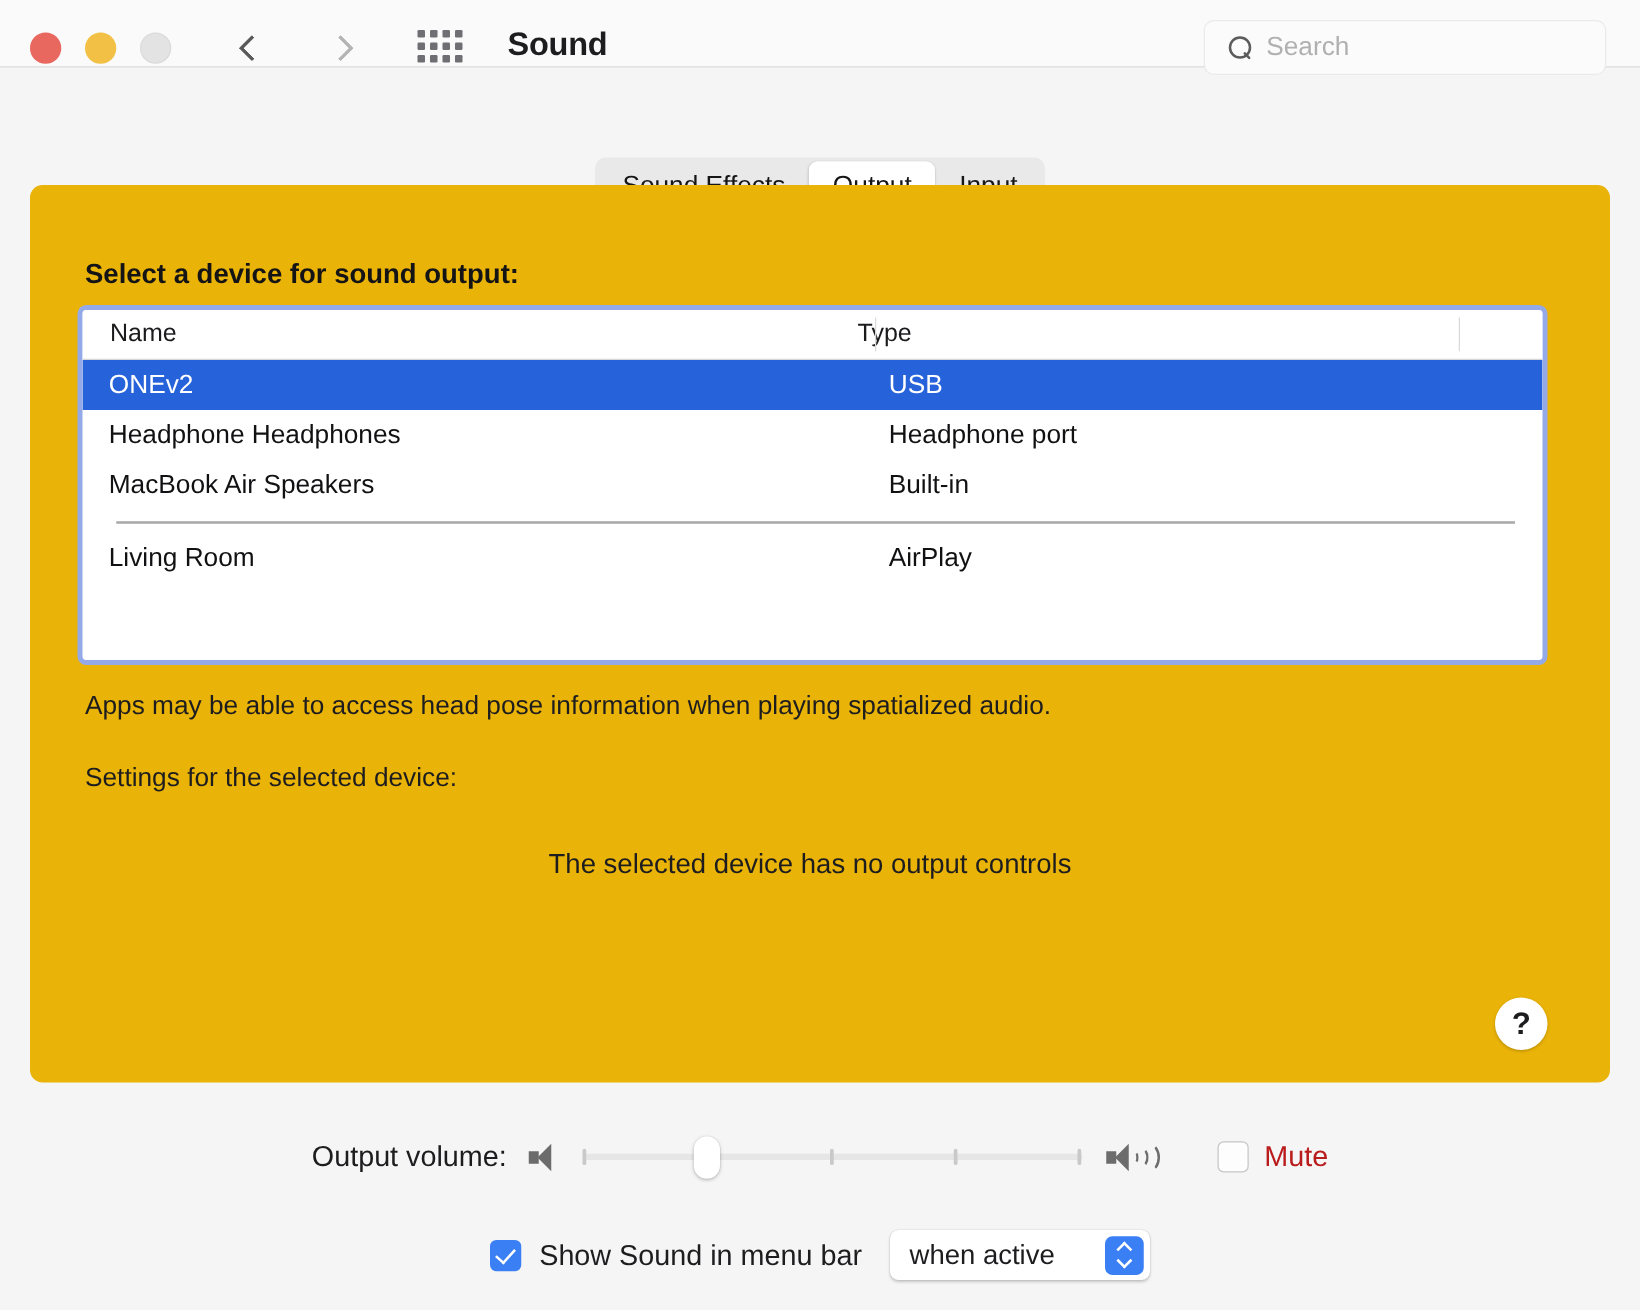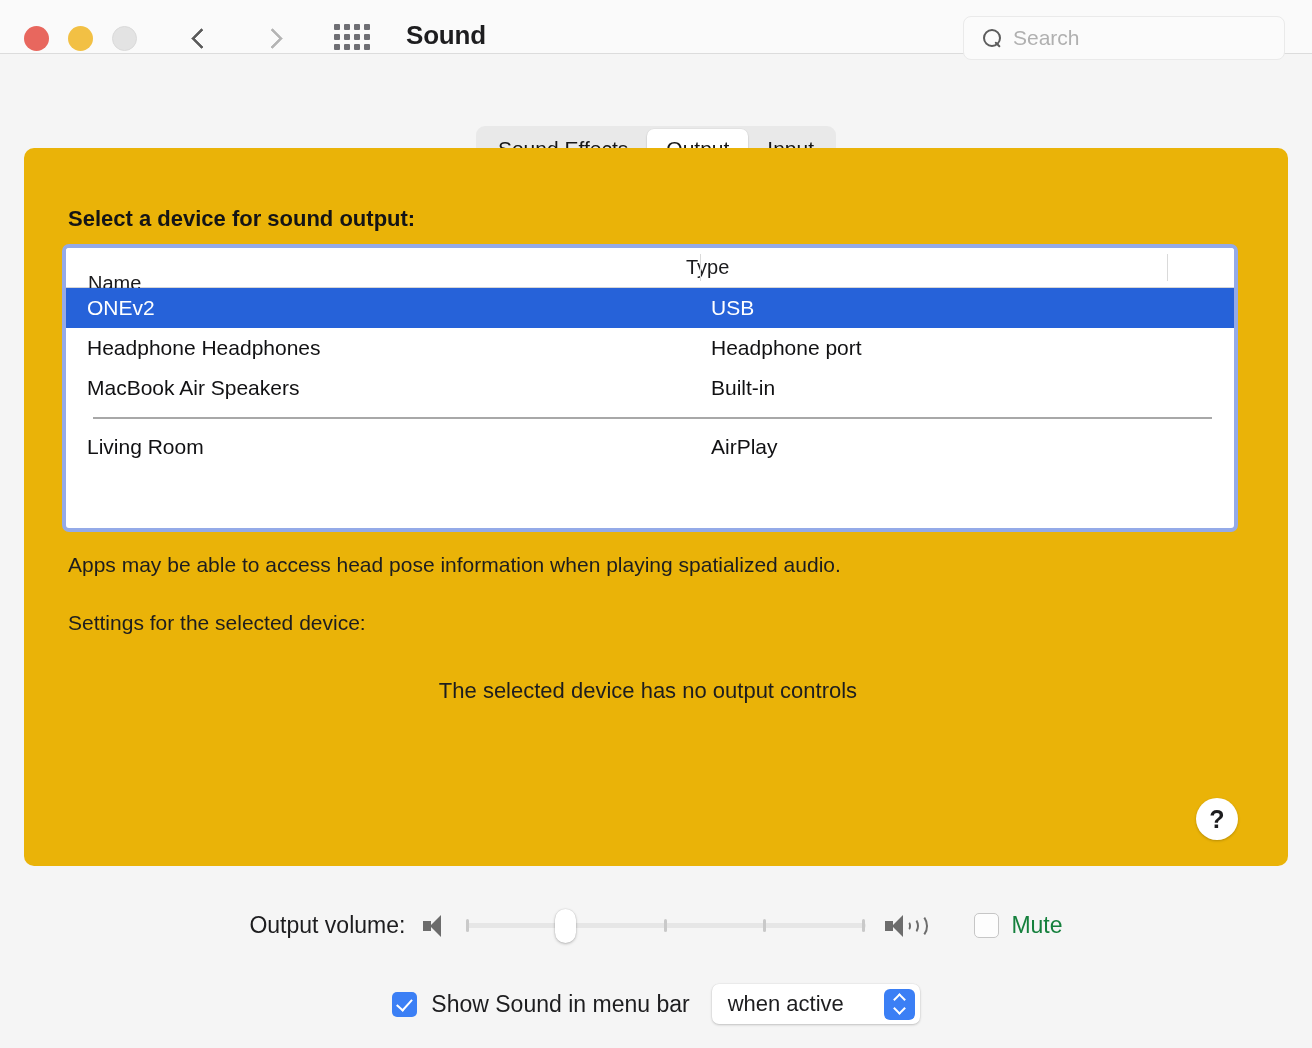--- a/index.html
+++ b/index.html
@@ -128,21 +128,21 @@
   .thead {
     position: relative;
     height: 40px;
     background: #ffffff;
     border-bottom: 1px solid #d6d6d6;
   }
   .th {
     position: absolute; top: 8px;
     font-size: 20px; color: #1b1b1d;
   }
-  .th.name { left: 22px; margin-top: 16px; }
+  .th.name { left: 22px; }
   .th.type { left: 620px; }
   .colsep {
     position: absolute; top: 6px; width: 1px; height: 27px; background: #dadada;
   }
   .colsep.s1 { left: 634px; }
   .colsep.s2 { left: 1101px; }
 
   .row {
     position: relative;
     height: 40px;
@@ -239,21 +239,21 @@
     display: flex; align-items: center; justify-content: center;
   }
   .checkbox.off { background: #fdfdfd; border: 1px solid #c6c6c6; }
   .checkbox.on  { background: #3b7ff5; }
   .checkbox.on::after {
     content: "";
     width: 7px; height: 13px;
     border-right: 2.8px solid #fff; border-bottom: 2.8px solid #fff;
     transform: rotate(42deg) translate(-1px,-1px);
   }
-  .mutelabel { font-size: 23px; color: #15803d; margin-left: 12px; }
+  .mutelabel { font-size: 23px; color: #b91c1c; margin-left: 12px; }
 
   
   .menurow {
     position: absolute; left: 0; right: 0; top: 984px;
     display: flex; align-items: center; justify-content: center;
   }
   .menulabel { font-size: 23px; color: #1d1d1f; margin-left: 14px; }
 
   .popup {
     margin-left: 22px;

